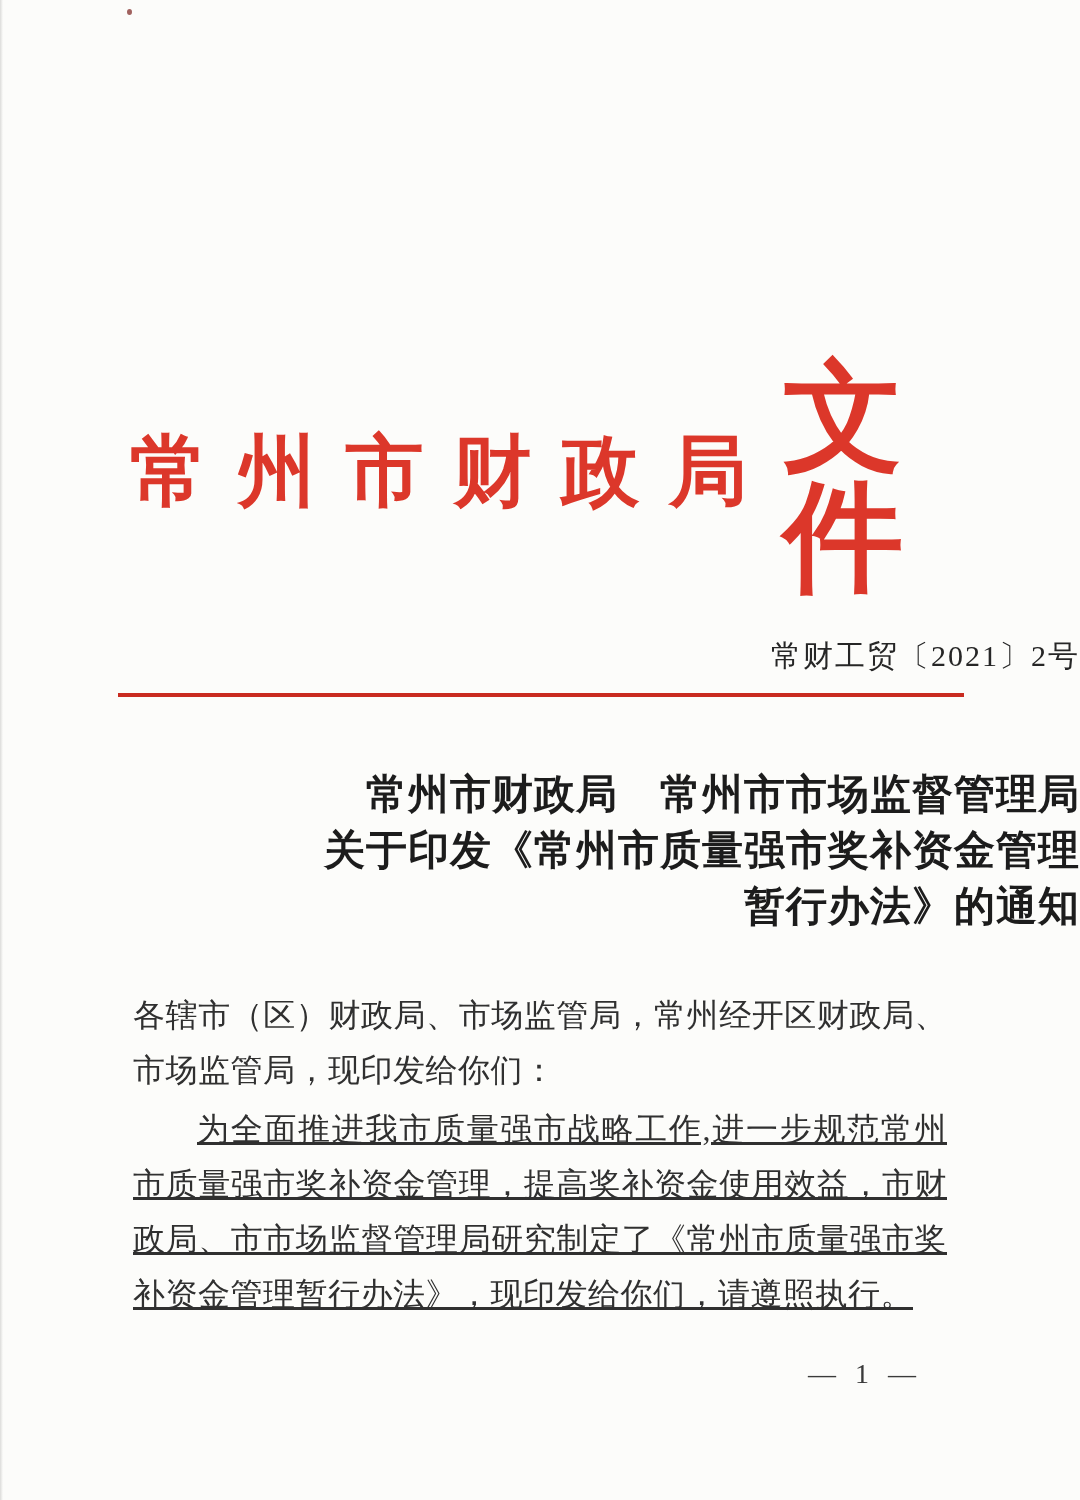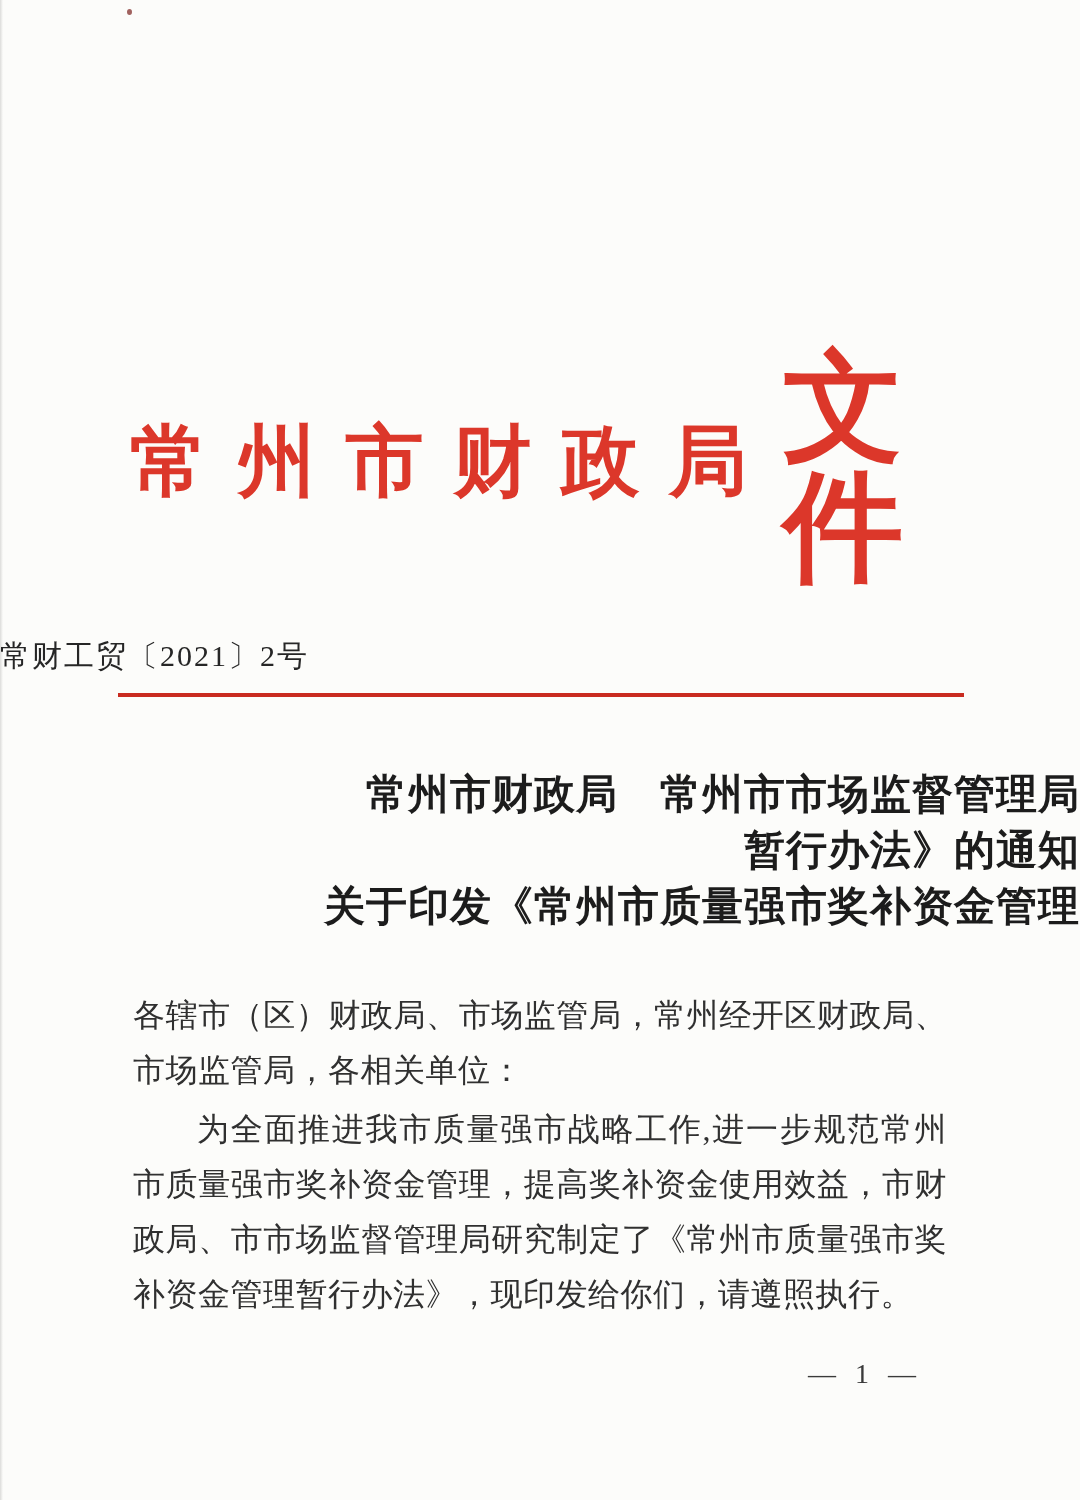--- a/index.html
+++ b/index.html
@@ -31,21 +31,21 @@
   .scan-edge {
     position: absolute;
     left: 0; top: 0;
     width: 3px; height: 100%;
     background: linear-gradient(to right, rgba(160,160,158,0.35), rgba(160,160,158,0));
   }
 
   
   .letterhead {
     position: absolute;
-    top: 342px; left: 130px;
+    top: 352px; left: 130px;
     width: 812px;
     display: flex;
     align-items: center;
   }
   .agency-block { width: 618px; }
   .agency-line-1 {
     font-size: 78px;
     font-weight: bold;
     color: #dc372a;
     line-height: 102px;
@@ -72,21 +72,21 @@
     line-height: 1;
     letter-spacing: 4px;
     transform: translateY(6px);
   }
 
   
   .doc-number {
     position: absolute;
     top: 636px; left: 0;
     width: 100%;
-    text-align: left;
+    text-align: right;
     font-size: 30px;
     color: #262626;
     letter-spacing: 2px;
   }
 
   
   .red-rule {
     position: absolute;
     top: 693px; left: 118px;
     width: 846px; height: 4px;
@@ -110,21 +110,21 @@
   .body-block {
     position: absolute;
     top: 988px; left: 133px;
     width: 814px;
     font-size: 32px;
     line-height: 55px;
     color: #303030;
     text-align: justify;
     letter-spacing: 0.5px;
   }
-  .body-block p.indent { text-indent: 2em; margin-top: 4px; }
+  .body-block p.indent { text-indent: 2em; margin-top: 4px; text-decoration: underline; }
 
   
   .page-number {
     position: absolute;
     top: 1358px; left: 790px;
     width: 150px;
     text-align: center;
     font-size: 28px;
     color: #3a3a3a;
     letter-spacing: 6px;
@@ -145,24 +145,24 @@
     </div>
     <div class="doc-type">文件</div>
   </div>
 
   <div class="doc-number">常财工贸〔2021〕2号</div>
 
   <div class="red-rule"></div>
 
   <div class="title-block">
     <div>常州市财政局　常州市市场监督管理局</div>
+    <div>关于印发《常州市质量强市奖补资金管理</div>
     <div>暂行办法》的通知</div>
-    <div>关于印发《常州市质量强市奖补资金管理</div>
   </div>
 
   <div class="body-block">
-    <p>各辖市（区）财政局、市场监管局，常州经开区财政局、市场监管局，各相关单位：</p>
+    <p>各辖市（区）财政局、市场监管局，常州经开区财政局、市场监管局，现印发给你们：</p>
     <p class="indent">为全面推进我市质量强市战略工作,进一步规范常州市质量强市奖补资金管理，提高奖补资金使用效益，市财政局、市市场监督管理局研究制定了《常州市质量强市奖补资金管理暂行办法》，现印发给你们，请遵照执行。</p>
   </div>
 
   <div class="page-number">— 1 —</div>
 
 </div>
 
 </body></html>

